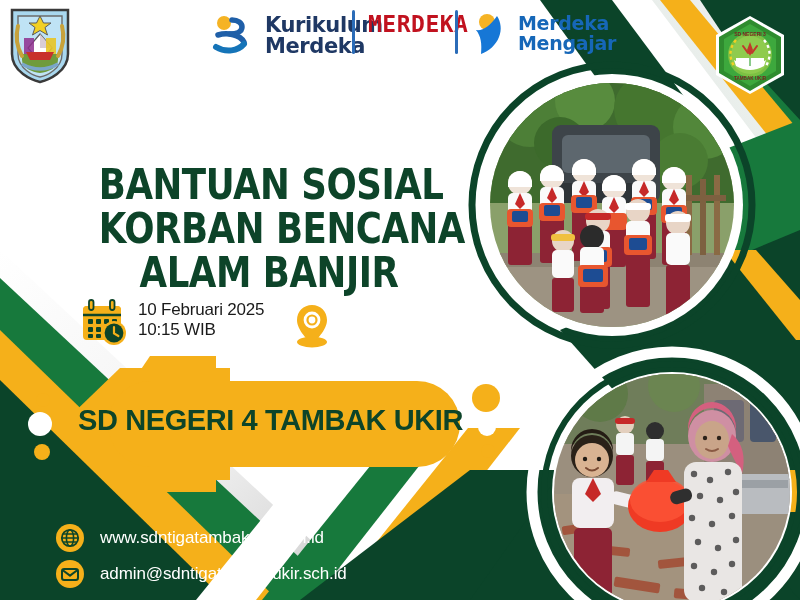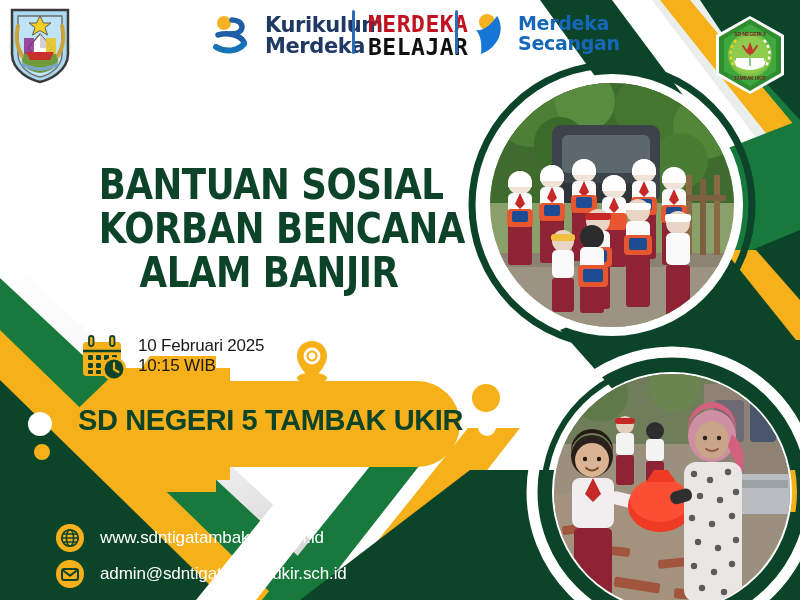--- a/index.html
+++ b/index.html
@@ -41,21 +41,21 @@
     font-family:"DejaVu Sans Condensed","Liberation Sans Narrow","Liberation Sans",sans-serif;
     font-weight:bold;
     font-size:43px;line-height:44px;
     color:#0d4429;letter-spacing:-.5px;
     text-align:center;
     transform:scaleX(.92);transform-origin:center;
     white-space:nowrap;
   }
 
   
-  .info-row{position:absolute;left:80px;top:298px;width:420px;height:60px;margin-top:36px;}
+  .info-row{position:absolute;left:80px;top:298px;width:420px;height:60px;}
   .info-item{position:absolute;display:flex;align-items:flex-start;gap:10px;}
   .info-cal{left:0;top:0;}
   .info-loc{left:210px;top:4px;}
   .info-text{line-height:20px;padding-top:2px;}
   .info-text .ln{
     font-family:"Liberation Sans", sans-serif;
     font-size:17px;color:#1a1a1a;white-space:nowrap;letter-spacing:-.2px;
   }
   .info-loc .info-text .ln{font-size:13.5px;line-height:18px;}
   .banner-text{
@@ -414,35 +414,34 @@
       <div class="l2">Merdeka</div>
     </div>
   </div>
 
   <div style="position:absolute;left:352px;top:10px;">
     <div class="divider"></div>
   </div>
 
   <div style="position:absolute;left:368px;top:13px;" class="mb-text">
     <div class="l1">MERDEKA</div>
-    <div class="l2">BELAJAR</div>
   </div>
 
   <div style="position:absolute;left:455px;top:10px;">
     <div class="divider"></div>
   </div>
 
   <div style="position:absolute;left:470px;top:12px;display:flex;align-items:center;gap:8px;">
     <svg width="40" height="44" viewBox="0 0 40 44">
       <circle cx="17" cy="10" r="8" fill="#f5b324"></circle>
       <path d="M27 4c4 6 5 14 2 21-3 8-10 14-18 17 1-10 0-18-5-24 7 1 14-4 21-14z" fill="#1677d6"></path>
     </svg>
     <div class="mm-text">
       <div class="l1">Merdeka</div>
-      <div class="l2">Secangan</div>
+      <div class="l2">Mengajar</div>
     </div>
   </div>
 
   <div class="school-logo">
     <svg viewBox="0 0 76 82" width="76" height="82">
       <polygon points="38,2 72,21 72,61 38,80 4,61 4,21" fill="#ffffff"></polygon>
       <polygon points="38,5 69,23 69,59 38,77 7,59 7,23" fill="#2f8c2f"></polygon>
       <polygon points="38,10 64,25 64,57 38,72 12,57 12,25" fill="#3da83d"></polygon>
       <circle cx="38" cy="41" r="22" fill="#7cc043"></circle>
       <circle cx="38" cy="41" r="19" fill="#8fcb4e"></circle>
@@ -498,21 +497,21 @@
       <svg width="44" height="48" viewBox="0 0 44 48">
         <ellipse cx="22" cy="40" rx="15" ry="5.4" fill="#f5b01a"></ellipse>
         <path d="M22 3c-8.6 0-15 6.6-15 15 0 10.5 12 21 15 24 3-3 15-13.5 15-24 0-8.4-6.4-15-15-15z" fill="#f5b01a"></path>
         <circle cx="22" cy="18" r="8.4" fill="#ffffff"></circle>
         <circle cx="22" cy="18" r="5.6" fill="#f5b01a"></circle>
         <circle cx="22" cy="18" r="3.4" fill="#ffffff"></circle>
       </svg>
     </div>
   </div>
 
-  <div class="banner-text">SD NEGERI 5 TAMBAK UKIR</div>
+  <div class="banner-text">SD NEGERI 4 TAMBAK UKIR</div>
 
   <div class="contact c-mail">
     <svg class="c-icon" viewBox="0 0 28 28">
       <circle cx="14" cy="14" r="14" fill="#f5b01a"></circle>
       <rect x="6" y="9" width="16" height="11" rx="2.2" fill="none" stroke="#0d4429" stroke-width="2"></rect>
       <path d="M6.8 10.2L14 15.6l7.2-5.4" fill="none" stroke="#0d4429" stroke-width="2" stroke-linecap="round" stroke-linejoin="round"></path>
     </svg>
     <span class="c-text">admin@sdntigatambakukir.sch.id</span>
   </div>
 

